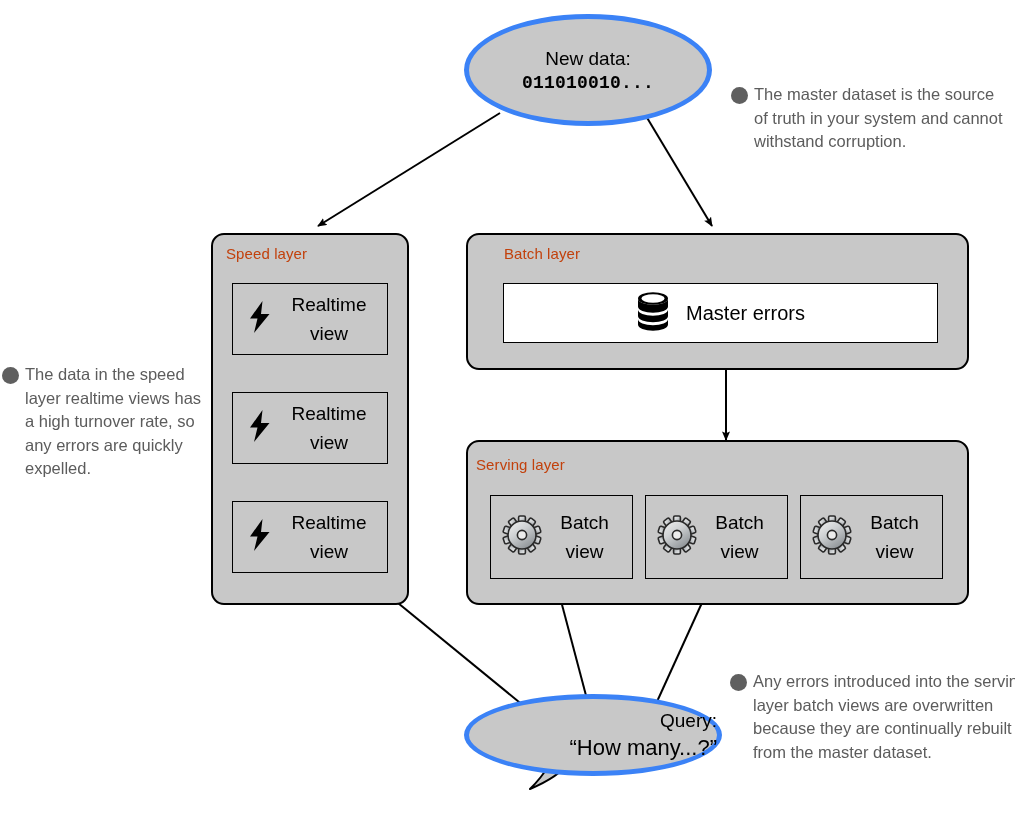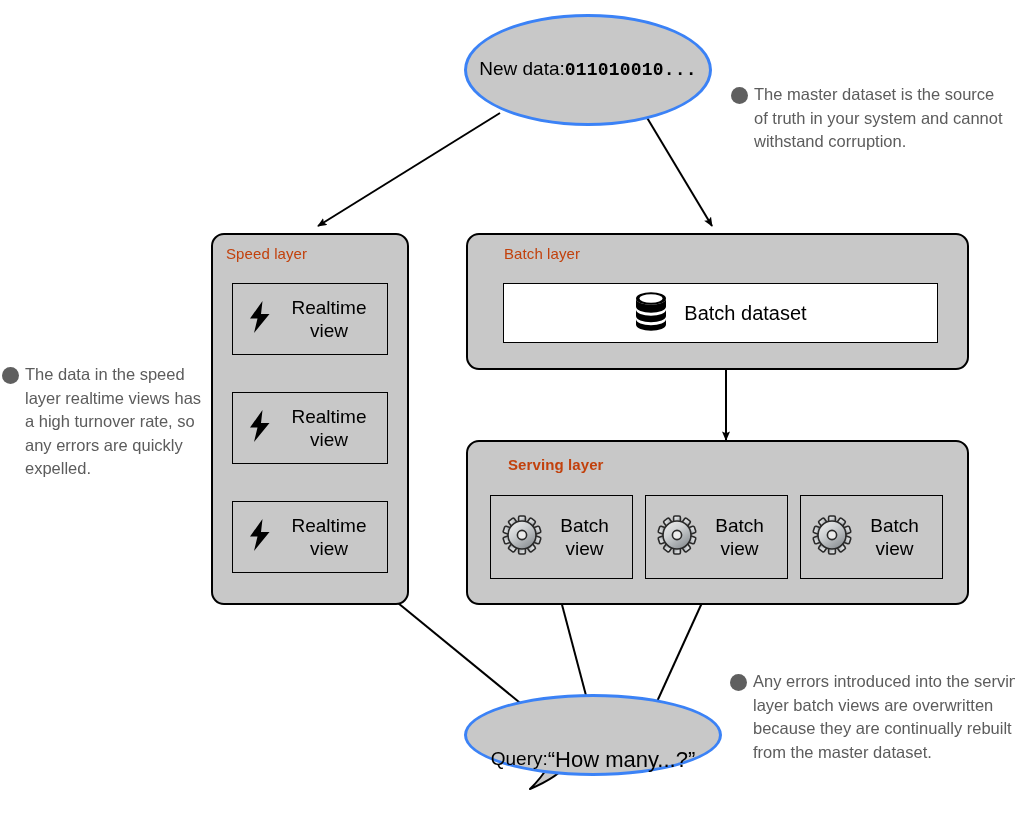--- a/index.html
+++ b/index.html
@@ -49,34 +49,35 @@
     box-sizing: border-box;
     display: flex;
     align-items: center;
     justify-content: flex-start;
   }
   .view-box.white {
     background: #ffffff;
   }
   .view-label {
     font-size: 19px;
-    line-height: 23px;
+    line-height: 29px;
     color: #000000;
     text-align: center;
     white-space: pre-line;
   }
 
   
   .ellipse {
     position: absolute;
     background: #c8c8c8;
-    border: 3px solid #3b82f6;
+    border: 5px solid #3b82f6;
     border-radius: 50%;
     box-sizing: border-box;
     display: flex;
+    flex-direction: column;
     align-items: center;
     justify-content: center;
   }
   .ellipse .line1 {
     font-size: 19px;
     color: #000;
     margin-bottom: 3px;
   }
   .ellipse .line2-mono {
     font-family: "Liberation Mono", "DejaVu Sans Mono", monospace;
@@ -205,25 +206,25 @@
               justify-content:center;">
     <span class="icon" style="margin-right:16px;">
       <svg width="34" height="40" viewBox="0 0 34 40" xmlns="http://www.w3.org/2000/svg">
         <ellipse cx="17" cy="7.5" rx="15" ry="6.2" fill="#000000"></ellipse>
         <ellipse cx="17" cy="7.5" rx="11.6" ry="4.2" fill="#ffffff"></ellipse>
         <path d="M2 7.5 L2 15.5 A15 6.2 0 0 0 32 15.5 L32 7.5 A15 6.2 0 0 1 2 7.5 Z" fill="#000000"></path>
         <path d="M2 18.5 L2 25 A15 6.2 0 0 0 32 25 L32 18.5 A15 6.2 0 0 1 2 18.5 Z" fill="#000000"></path>
         <path d="M2 28 L2 33.5 A15 6.2 0 0 0 32 33.5 L32 28 A15 6.2 0 0 1 2 28 Z" fill="#000000"></path>
       </svg>
     </span>
-    <span class="view-label" style="font-size:20px;">Batch dataset</span>
+    <span class="view-label" style="font-size:20px;">Master errors</span>
   </div>
 
   <div class="layer-box" style="left:466px; top:440px; width:503px; height:165px;"></div>
-  <div class="layer-title" style="left:508px; top:456px;font-weight:bold;">Serving layer</div>
+  <div class="layer-title" style="left:476px; top:456px;">Serving layer</div>
 
   <div class="view-box" style="left:490px; top:495px; width:143px; height:84px;">
     <span class="icon" style="margin-left:10px;">
       <svg width="42" height="42" viewBox="0 0 42 42" xmlns="http://www.w3.org/2000/svg">
         <defs>
           <linearGradient id="gearGrad1" x1="0" y1="0" x2="0.7" y2="1">
             <stop offset="0%" stop-color="#f2f2f2"></stop>
             <stop offset="45%" stop-color="#cfd2d4"></stop>
             <stop offset="100%" stop-color="#8d9296"></stop>
           </linearGradient>

